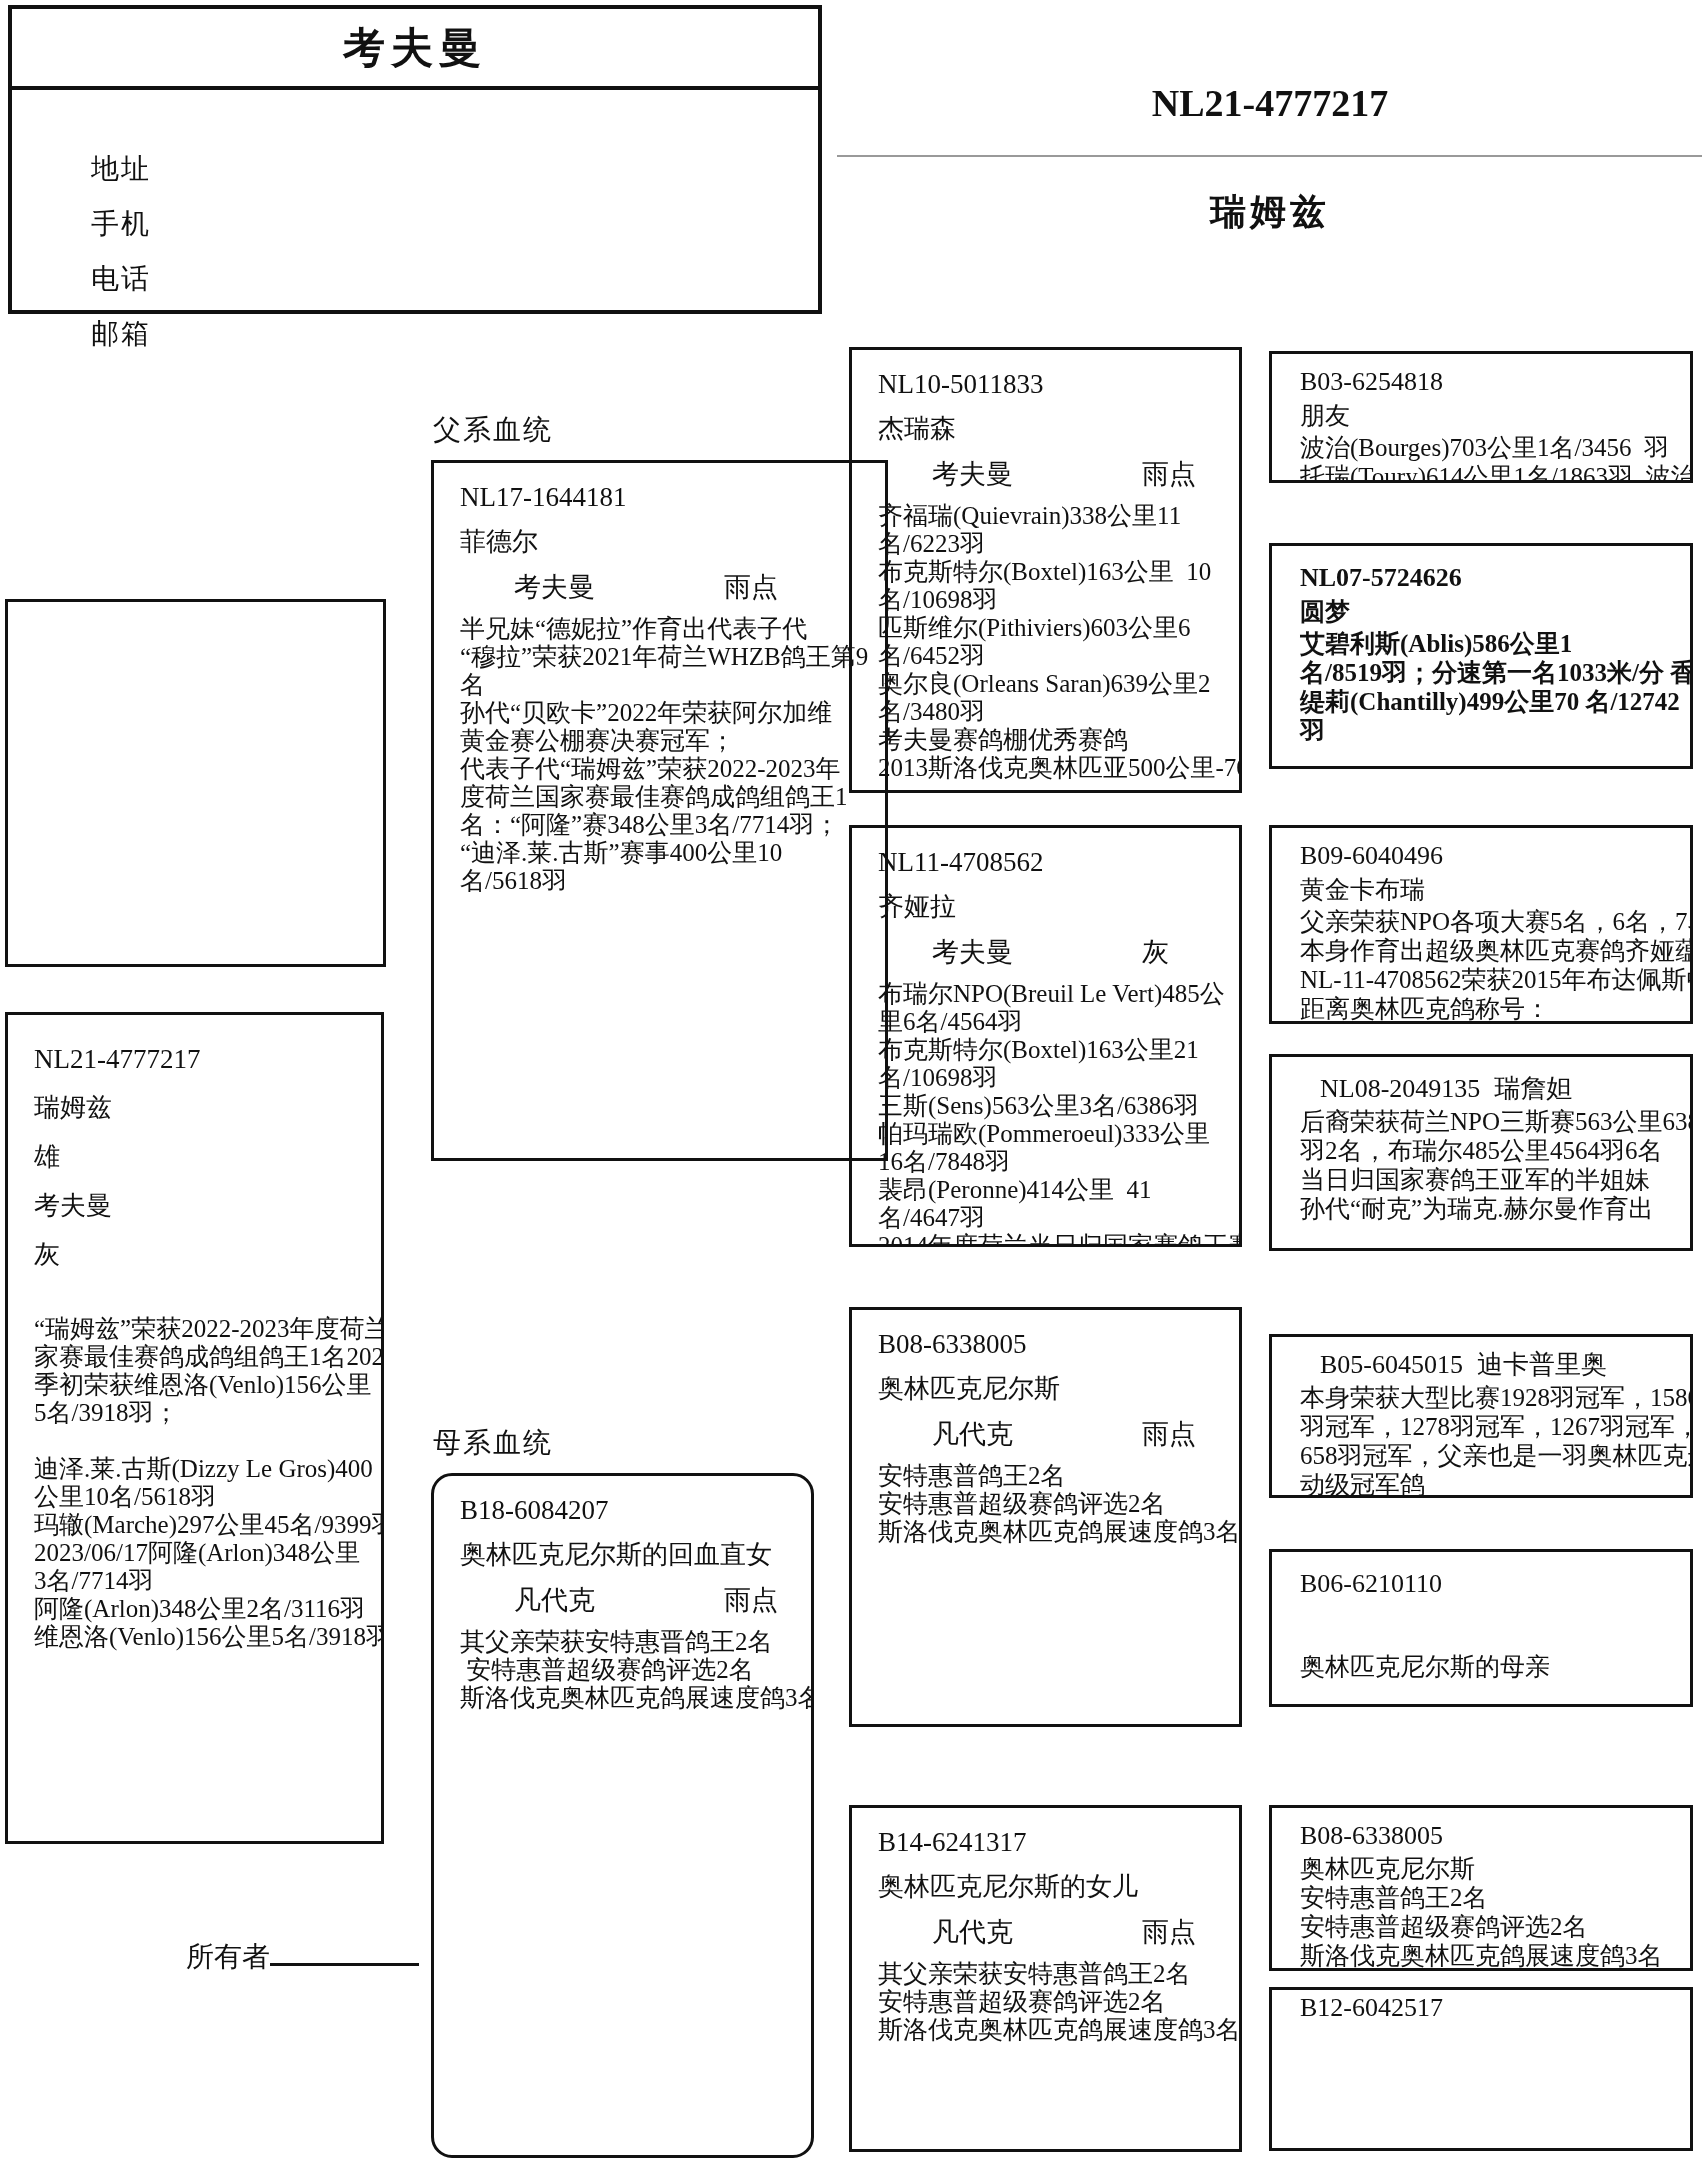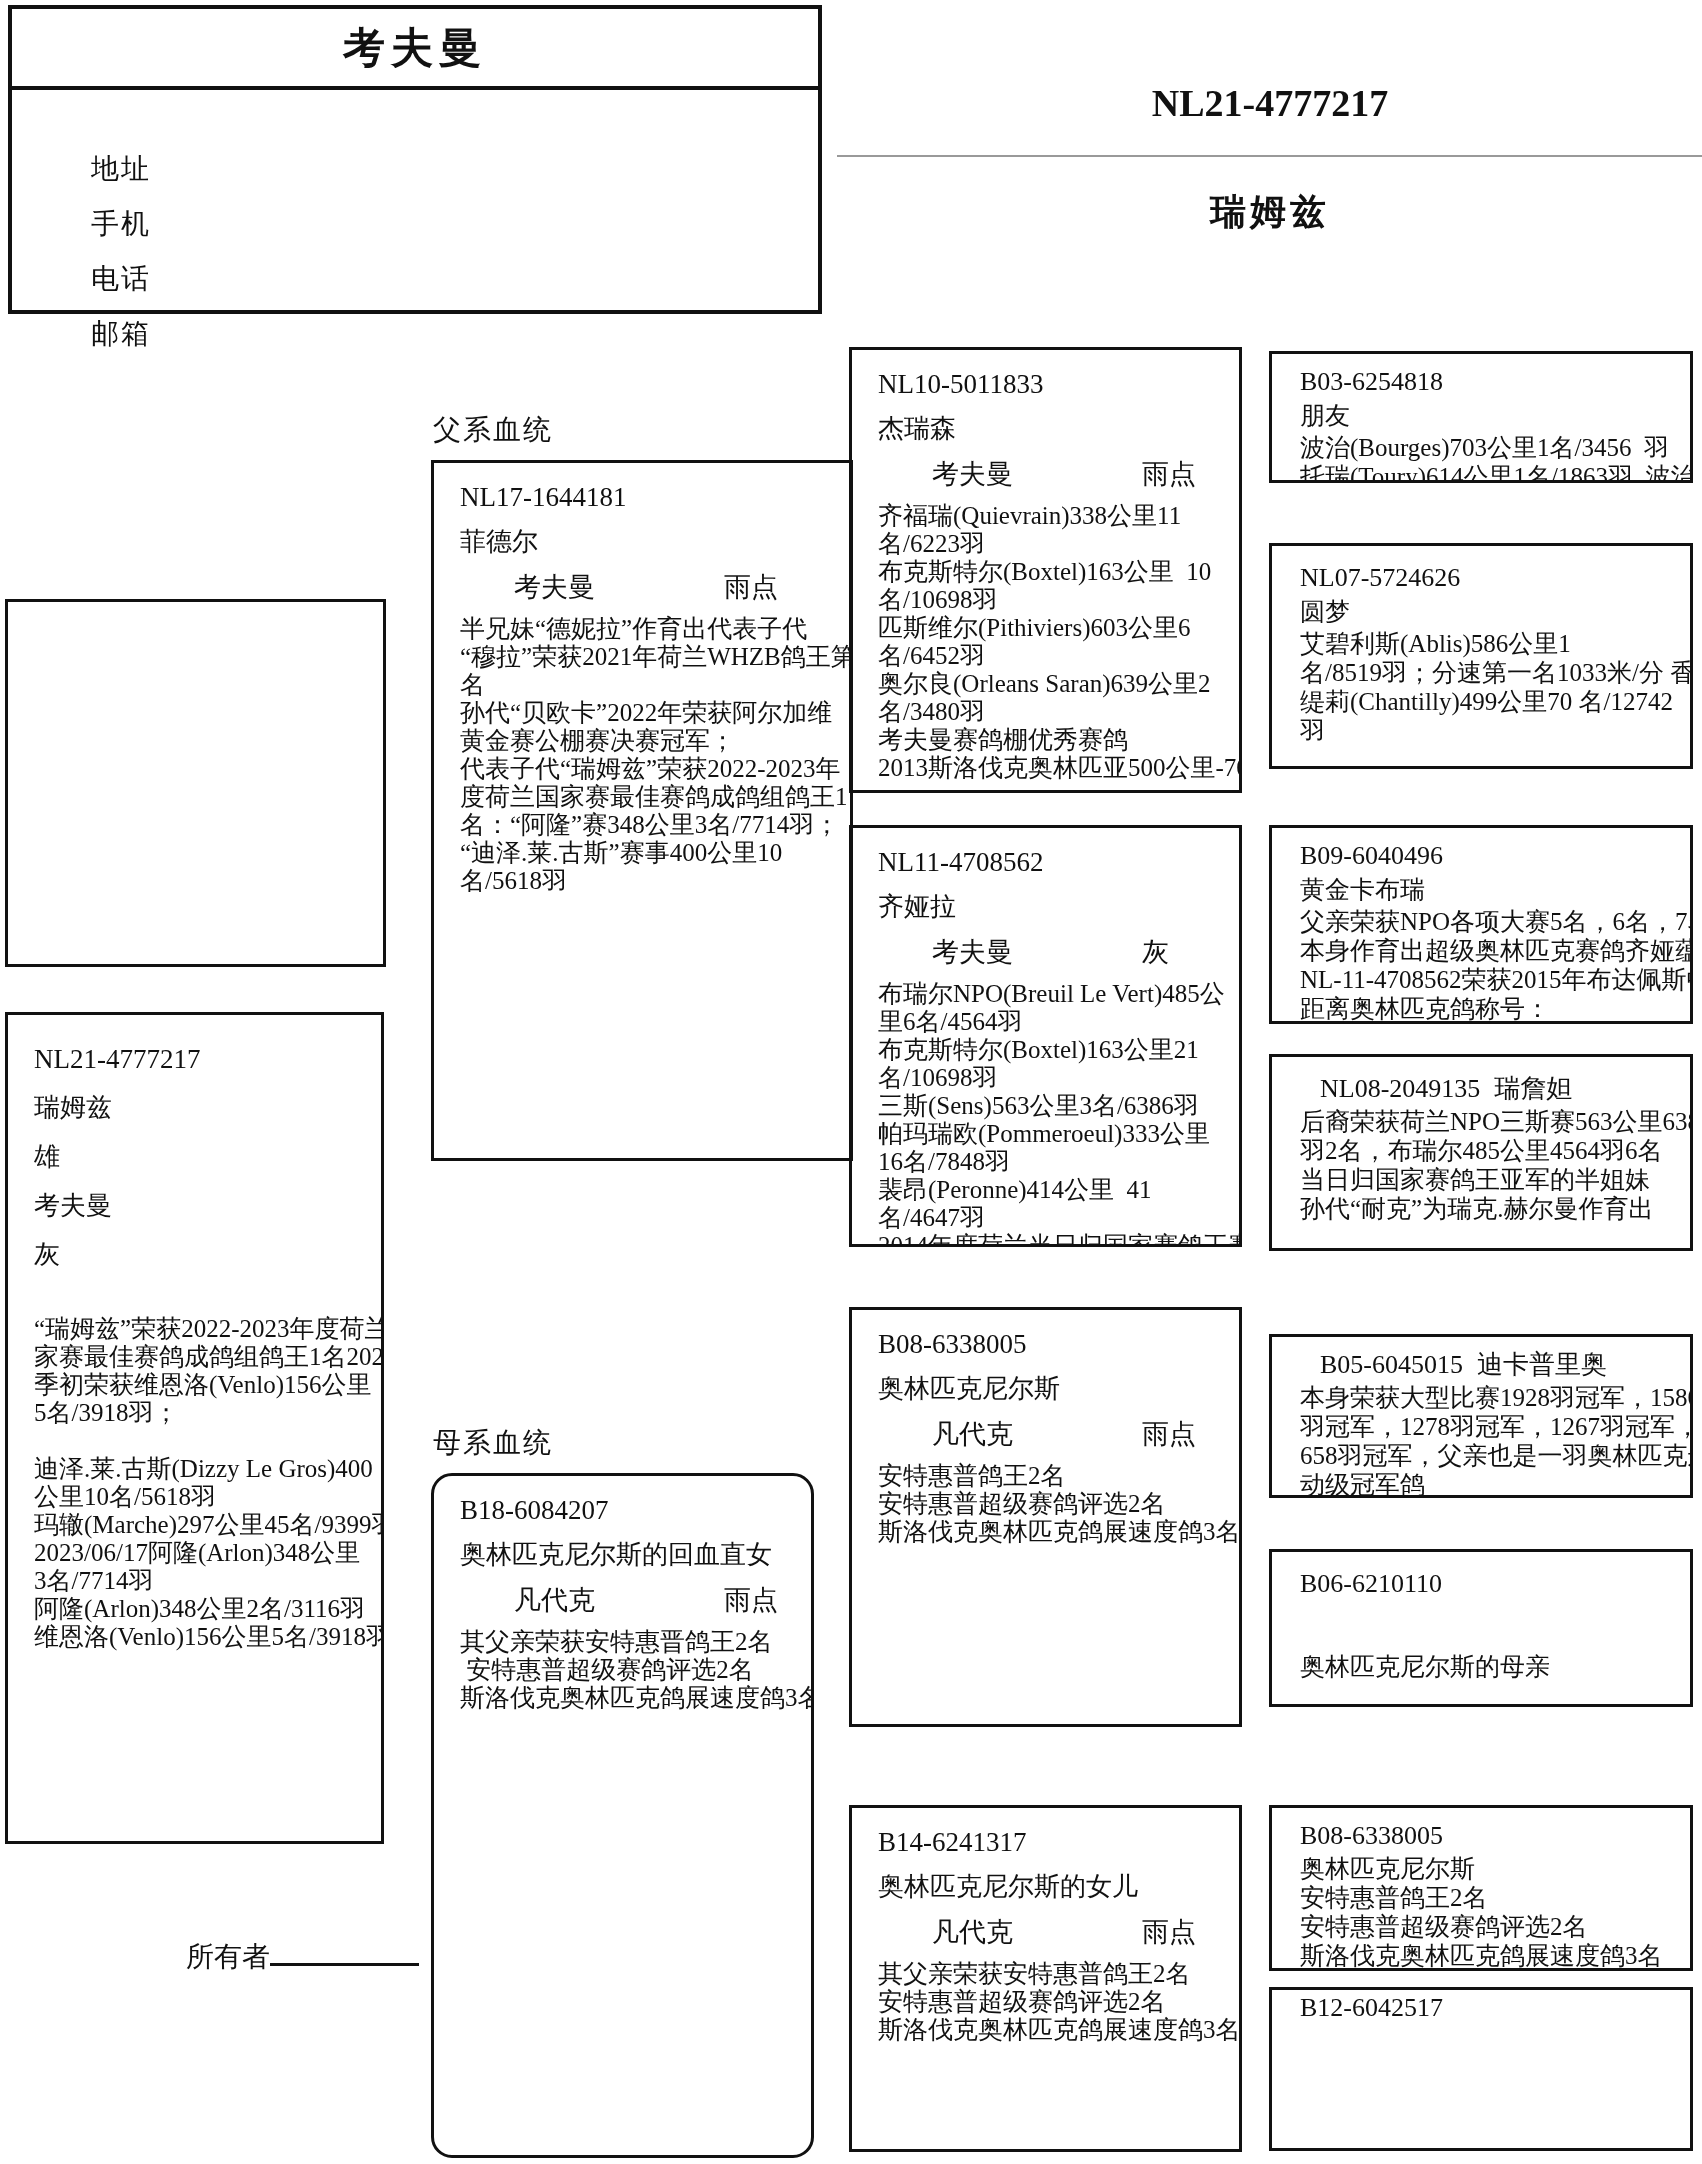--- a/index.html
+++ b/index.html
@@ -37,21 +37,21 @@
   .ring { font-size: 27px; line-height: 36px; margin-bottom: 9px; }
   .bname { font-size: 26px; line-height: 36px; margin-bottom: 9px; }
   .strain-row { display: flex; gap: 129px; padding-left: 54px;
     font-size: 27px; line-height: 36px; margin-bottom: 10px; }
   .achv { white-space: pre; font-size: 25px; line-height: 28px; }
 
   .subject-box { left: 5px; top: 1012px; width: 379px; height: 832px; padding-top: 26px; }
   .subject-box .ring, .subject-box .bname { margin-bottom: 13px; }
   .subject-box .achv { margin-top: 42px; }
 
-  .sire-box { left: 431px; top: 460px; width: 422px; height: 701px; }
+  .sire-box { left: 431px; top: 460px; width: 457px; height: 701px; }
   .dam-box  { left: 431px; top: 1473px; width: 383px; height: 685px; border-radius: 21px; }
 
   .ss-box { left: 849px; top: 347px;  width: 393px; height: 446px; }
   .sd-box { left: 849px; top: 825px;  width: 393px; height: 422px; }
   .ds-box { left: 849px; top: 1307px; width: 393px; height: 420px; }
   .dd-box { left: 849px; top: 1805px; width: 393px; height: 347px; }
 
   
   .branch-label { font-size: 28px; letter-spacing: 2px; }
   .paternal-label { left: 433px; top: 411px; }
@@ -59,21 +59,21 @@
 
   
   .gbox { left: 1269px; width: 424px; border: 3px solid #111;
     padding: 12px 8px 0 28px; overflow: hidden; font-size: 25px; }
   .gbox .ring { font-size: 26px; line-height: 32px; margin-bottom: 2px; }
   .gbox .ring-row { display: flex; gap: 14px; margin-left: 20px; }
   .gbox .gname { font-size: 25px; line-height: 31px; margin-bottom: 2px; }
   .gbox .achv { line-height: 29px; }
   .gap-top { margin-top: 51px; }
   .g1 { top: 351px;  height: 132px; }
-  .g2 { top: 543px;  height: 226px; padding-top: 16px; }
+  .g2 { top: 543px;  height: 226px; padding-top: 16px; font-weight: bold; }
   .g3 { top: 825px;  height: 199px; }
   .g4 { top: 1054px; height: 197px; padding-top: 16px; }
   .g5 { top: 1334px; height: 164px; }
   .g6 { top: 1549px; height: 158px; padding-top: 16px; }
   .g7 { top: 1805px; height: 166px; }
   .g8 { top: 1987px; height: 164px; padding-top: 2px; }
 
   
   .owner { left: 186px; top: 1938px; font-size: 28px; }
   .owner-underline { display: inline-block; width: 149px; height: 1em;

